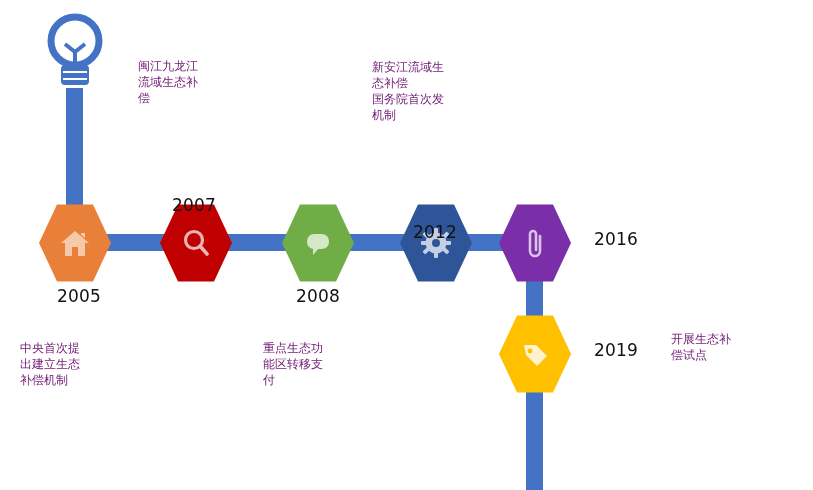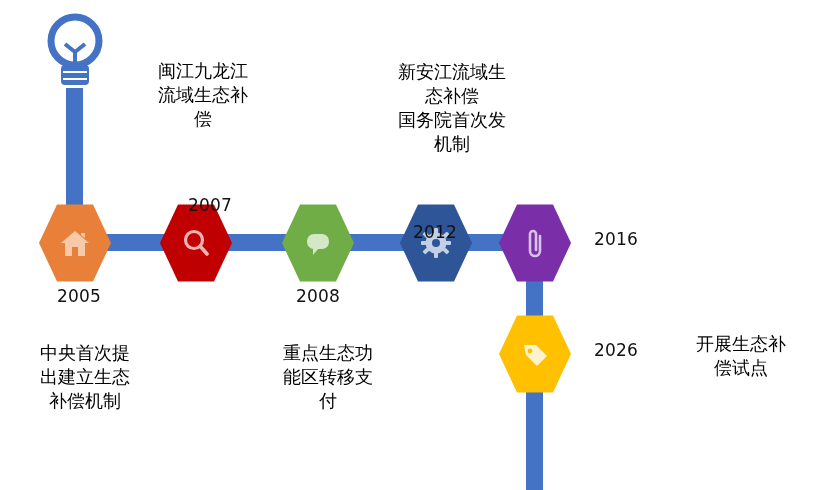--- a/index.html
+++ b/index.html
@@ -48,25 +48,24 @@
     position: absolute;
     font-size: 17px;
     color: #121212;
     white-space: nowrap;
     letter-spacing: 0.2px;
   }
 
   
   .caption {
     position: absolute;
-    font-size: 18px;
+    font-size: 12px;
     line-height: 1.33;
-    color: #000000;
+    color: #701a75;
     white-space: pre-line;
-    text-align: center;
   }
 </style>
 </head>
 <body>
 
 <div id="canvas">
 
   <div class="line" style="left:66px; top:88px; width:17px; height:148px;"></div>
 
   <div class="line" style="left:74px; top:234px; width:460px; height:17px;"></div>
@@ -98,21 +97,21 @@
 补偿机制</div>
 
   <div class="hex" style="left:160px; top:203px; background:#C00000;">
     <span>
       <svg width="32" height="32" viewBox="0 0 32 32">
         <circle cx="14" cy="13" r="8.5" fill="none" stroke="#EBB3B3" stroke-width="3.2"></circle>
         <line x1="20" y1="19" x2="27" y2="27" stroke="#EBB3B3" stroke-width="3.6" stroke-linecap="round"></line>
       </svg>
     </span>
   </div>
-  <div class="year" style="left:188px; top:195px;">2007</div>
+  <div class="year" style="left:172px; top:195px;">2007</div>
   <div class="caption" style="left:138px; top:59px; width:130px;">闽江九龙江
 流域生态补
 偿</div>
 
   <div class="hex" style="left:282px; top:203px; background:#70AD47;">
     <span>
       <svg width="32" height="32" viewBox="0 0 32 32">
         <rect x="5" y="7" width="22" height="15" rx="7" fill="#D5E8C6"></rect>
         <path d="M11 20 L11 28 L17 21 Z" fill="#D5E8C6"></path>
       </svg>
@@ -157,17 +156,17 @@
   <div class="year" style="left:594px; top:229px;">2016</div>
 
   <div class="hex" style="left:499px; top:314px; background:#FFC000;">
     <span>
       <svg width="32" height="32" viewBox="0 0 32 32">
         <path d="M5 7 L17 7 L28 18 L18 28 L7 17 Z" fill="#FFF2CC"></path>
         <circle cx="11" cy="13" r="2.4" fill="#FFC000"></circle>
       </svg>
     </span>
   </div>
-  <div class="year" style="left:594px; top:340px;">2026</div>
+  <div class="year" style="left:594px; top:340px;">2019</div>
   <div class="caption" style="left:671px; top:332px; width:140px;">开展生态补
 偿试点</div>
 
 </div>
 
 </body></html>

